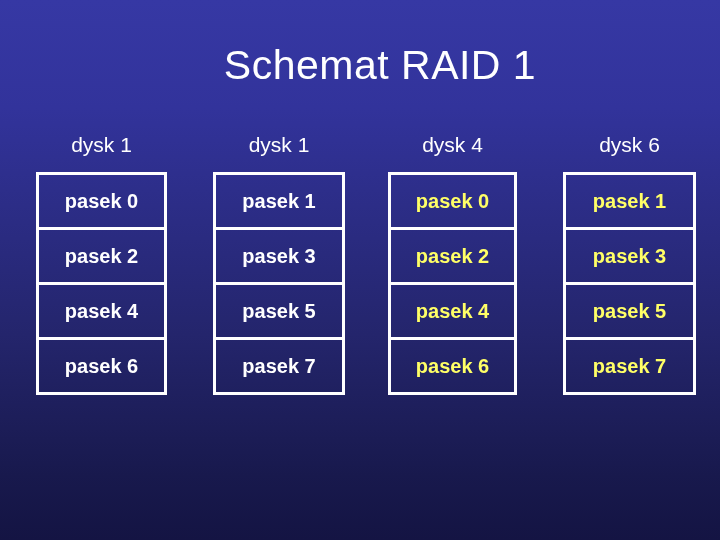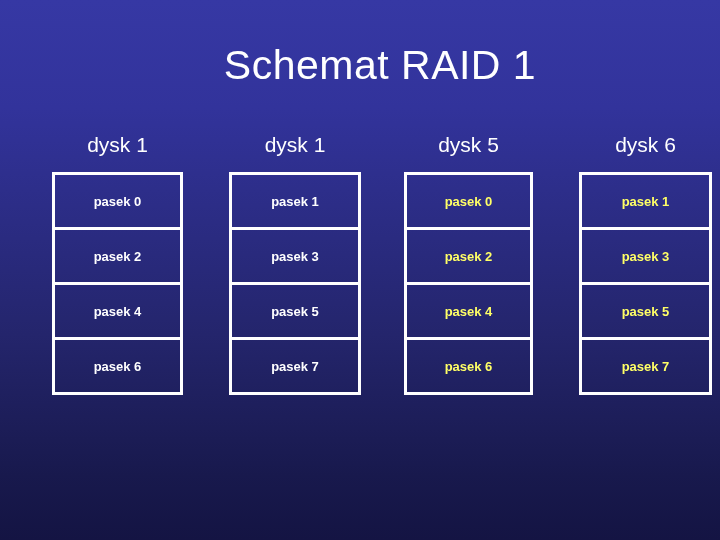--- a/index.html
+++ b/index.html
@@ -15,21 +15,21 @@
     position:absolute;
     top:42px;left:0;width:100%;
     text-align:center;
     color:#ffffff;
     font-size:41px;
     font-weight:400;
     letter-spacing:0.5px;
     white-space:nowrap;
     margin-left:20px;
   }
-  .diagram{position:absolute;top:0;left:16px;width:660px;height:540px;}
+  .diagram{position:absolute;top:0;left:0;width:660px;height:540px;}
   .col{position:absolute;top:131px;}
   .col-1{left:36px;width:131px;}
   .col-2{left:213px;width:132px;}
   .col-3{left:388px;width:129px;}
   .col-4{left:563px;width:133px;}
   .hdr{
     text-align:center;
     color:#ffffff;
     font-size:21px;
     height:27px;
@@ -38,21 +38,21 @@
   }
   .stack{margin-top:14px;}
   .cell{
     box-sizing:border-box;
     height:58px;
     border:3px solid #ffffff;
     margin-top:-3px;
     display:flex;
     align-items:center;
     justify-content:center;
-    font-size:13px;
+    font-size:20px;
     font-weight:bold;
     white-space:nowrap;
   }
   .cell:first-child{margin-top:0;}
 </style>
 </head>
 <body>
 
 <div class="slide">
   <div class="title">Schemat RAID 1</div>
@@ -73,21 +73,21 @@
       <div class="hdr">dysk 1</div>
       <div class="stack" style="color: rgb(255, 255, 255);">
         <div class="cell">pasek 1</div>
         <div class="cell">pasek 3</div>
         <div class="cell">pasek 5</div>
         <div class="cell">pasek 7</div>
       </div>
     </div>
 
     <div class="col col-3">
-      <div class="hdr">dysk 5</div>
+      <div class="hdr">dysk 4</div>
       <div class="stack" style="color: rgb(255, 255, 102);">
         <div class="cell">pasek 0</div>
         <div class="cell">pasek 2</div>
         <div class="cell">pasek 4</div>
         <div class="cell">pasek 6</div>
       </div>
     </div>
 
     <div class="col col-4">
       <div class="hdr">dysk 6</div>

